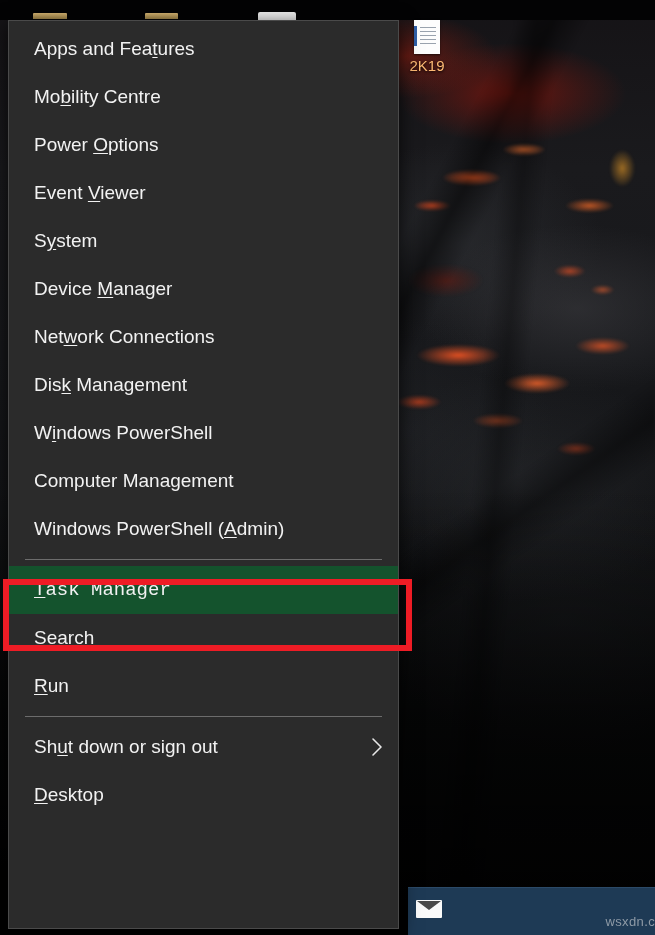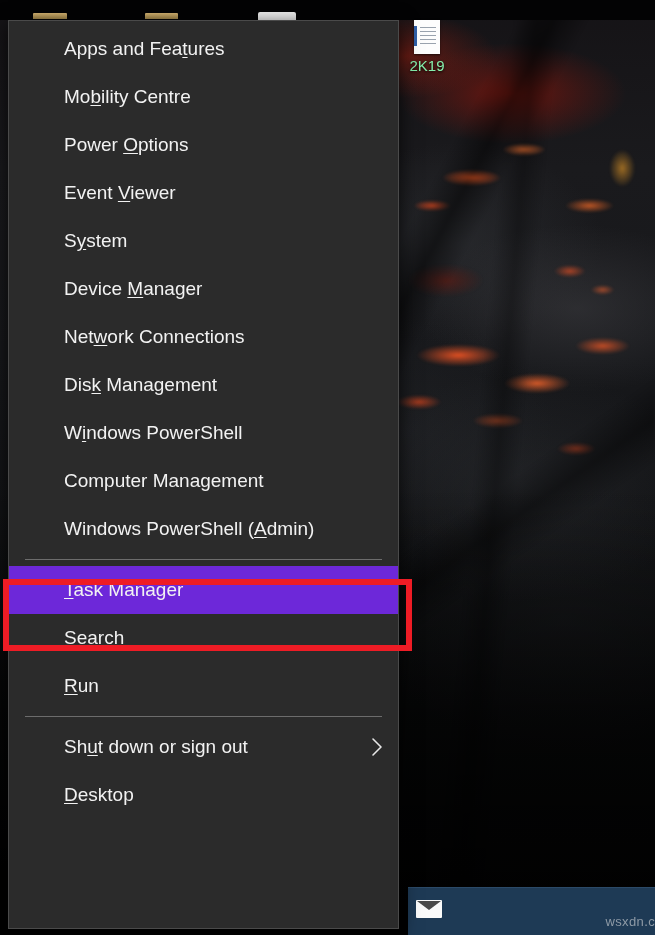--- a/index.html
+++ b/index.html
@@ -118,21 +118,21 @@
   .doc-icon .lines {
     position: absolute;
     left: 6px; top: 7px; right: 4px;
     height: 18px;
     background: repeating-linear-gradient(180deg,
       #9aa3ae 0px, #9aa3ae 1px, transparent 1px, transparent 4px);
   }
   .icon-label {
     margin-top: 3px;
     font-size: 15px;
-    color: #86efac;
+    color: #fdba74;
     text-shadow: 0 1px 3px rgba(0,0,0,.95);
     white-space: nowrap;
   }
 
   
   #taskbar {
     position: absolute;
     left: 408px;
     bottom: 0;
     width: 247px;
@@ -182,29 +182,30 @@
     background: #2b2b2b;
     border: 1px solid #4a4a4a;
     box-sizing: border-box;
     box-shadow: 0 4px 18px rgba(0,0,0,.75);
     padding-top: 4px;
   }
   .menu-item {
     position: relative;
     height: 48px;
     line-height: 48px;
-    padding-left: 55px;
+    padding-left: 25px;
     padding-right: 14px;
     color: #f2f2f2;
     font-size: 19px;
     white-space: nowrap;
     cursor: default;
   }
   .menu-item.highlighted {
-    background: #6d28d9;
+    background: #14532d;
+    font-family: Liberation Mono, monospace;
   }
   .menu-item .accel {
     text-decoration: underline;
     text-underline-offset: 2px;
   }
   .menu-sep {
     height: 1px;
     margin: 6px 16px 6px 16px;
     background: #6c6c6c;
   }

